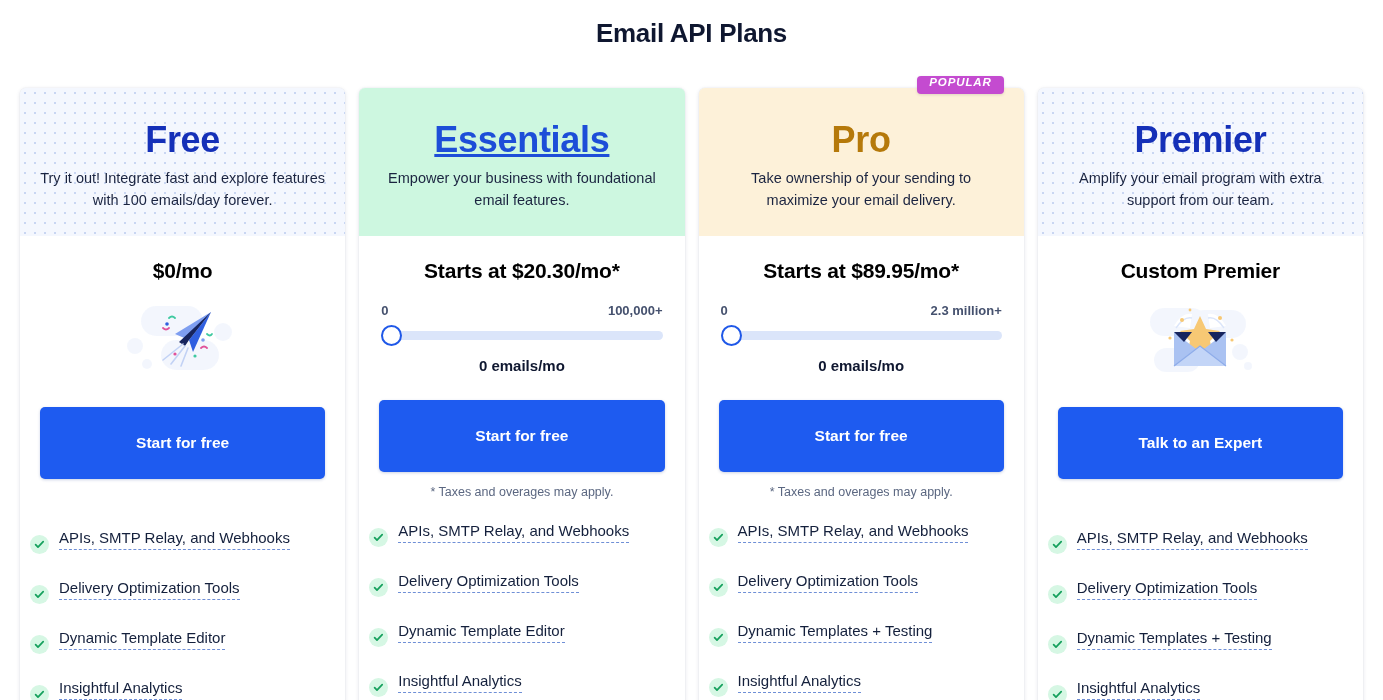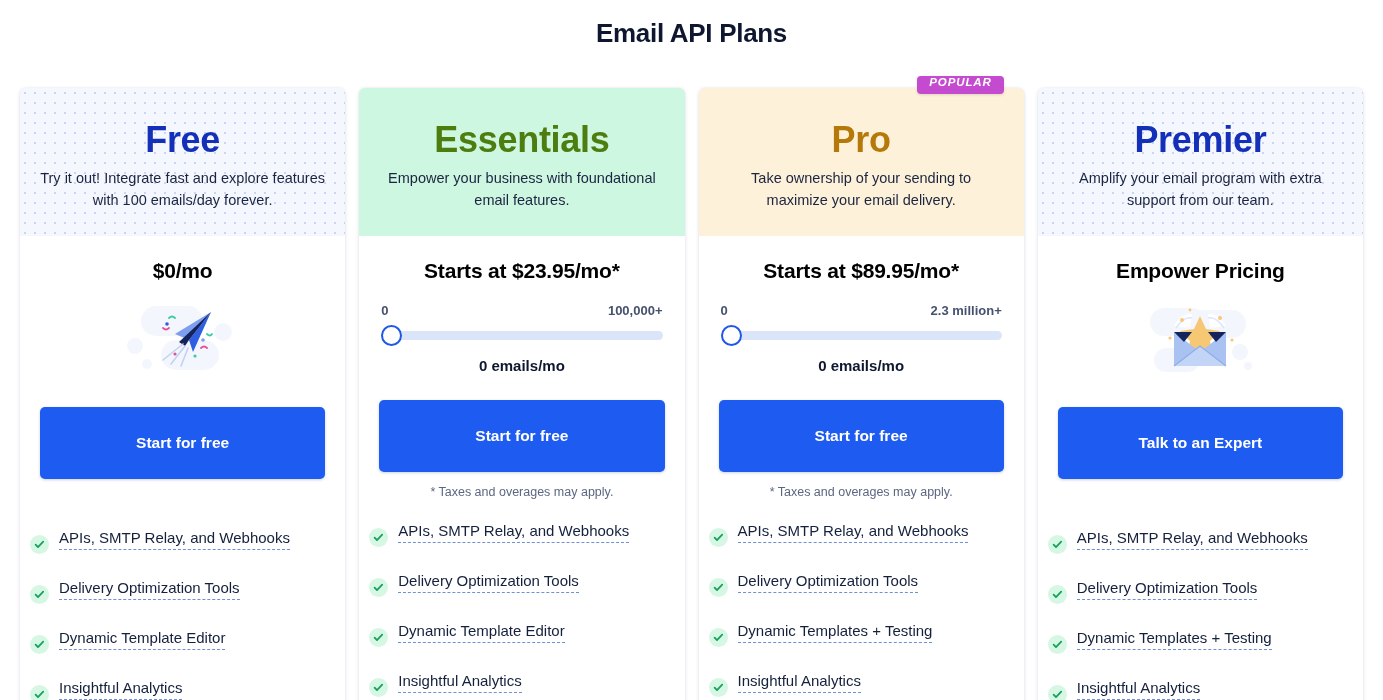--- a/index.html
+++ b/index.html
@@ -70,21 +70,21 @@
   .card-head.cream { background-color: #fdf1d9; }
 
   .plan-name {
     font-size: 36px;
     font-weight: bold;
     letter-spacing: -0.3px;
     line-height: 1.12;
     margin-bottom: 8px;
   }
   .plan-name.c-blue  { color: #1530b8; }
-  .plan-name.c-green { color: #4d7c0f; }
+  .plan-name.c-green { color: #1d4ed8; text-decoration: underline; }
   .plan-name.c-gold  { color: #b5790a; }
 
   .plan-desc {
     font-size: 14.5px;
     line-height: 1.5;
     color: #1b2440;
   }
 
   
   .badge {
@@ -307,21 +307,21 @@
         </div>
       </div>
     </div>
 
     <div class="card">
       <div class="card-head green">
         <div class="plan-name c-green">Essentials</div>
         <div class="plan-desc">Empower your business with foundational email features.</div>
       </div>
       <div class="card-body">
-        <div class="price">Starts at $23.95/mo*</div>
+        <div class="price">Starts at $20.30/mo*</div>
         <div class="slider-block">
           <div class="slider-ends">
             <span>0</span>
             <span>100,000+</span>
           </div>
           <div class="slider-track-wrap">
             <div class="slider-track"></div>
             <div class="slider-thumb"></div>
           </div>
           <div class="slider-value">0 emails/mo</div>
@@ -426,21 +426,21 @@
         </div>
       </div>
     </div>
 
     <div class="card">
       <div class="card-head blue">
         <div class="plan-name c-blue">Premier</div>
         <div class="plan-desc">Amplify your email program with extra support from our team.</div>
       </div>
       <div class="card-body">
-        <div class="price">Empower Pricing</div>
+        <div class="price">Custom Premier</div>
         <div class="illo">
           <svg width="120" height="84" viewBox="0 0 120 84" xmlns="http://www.w3.org/2000/svg">
             <g opacity="0.55" fill="#eaf0fc">
               <rect x="10" y="14" width="56" height="28" rx="14"></rect>
               <rect x="50" y="16" width="56" height="28" rx="14"></rect>
               <rect x="14" y="54" width="46" height="24" rx="12"></rect>
               <circle cx="100" cy="58" r="8"></circle>
               <circle cx="108" cy="72" r="4"></circle>
             </g>
             <g>

